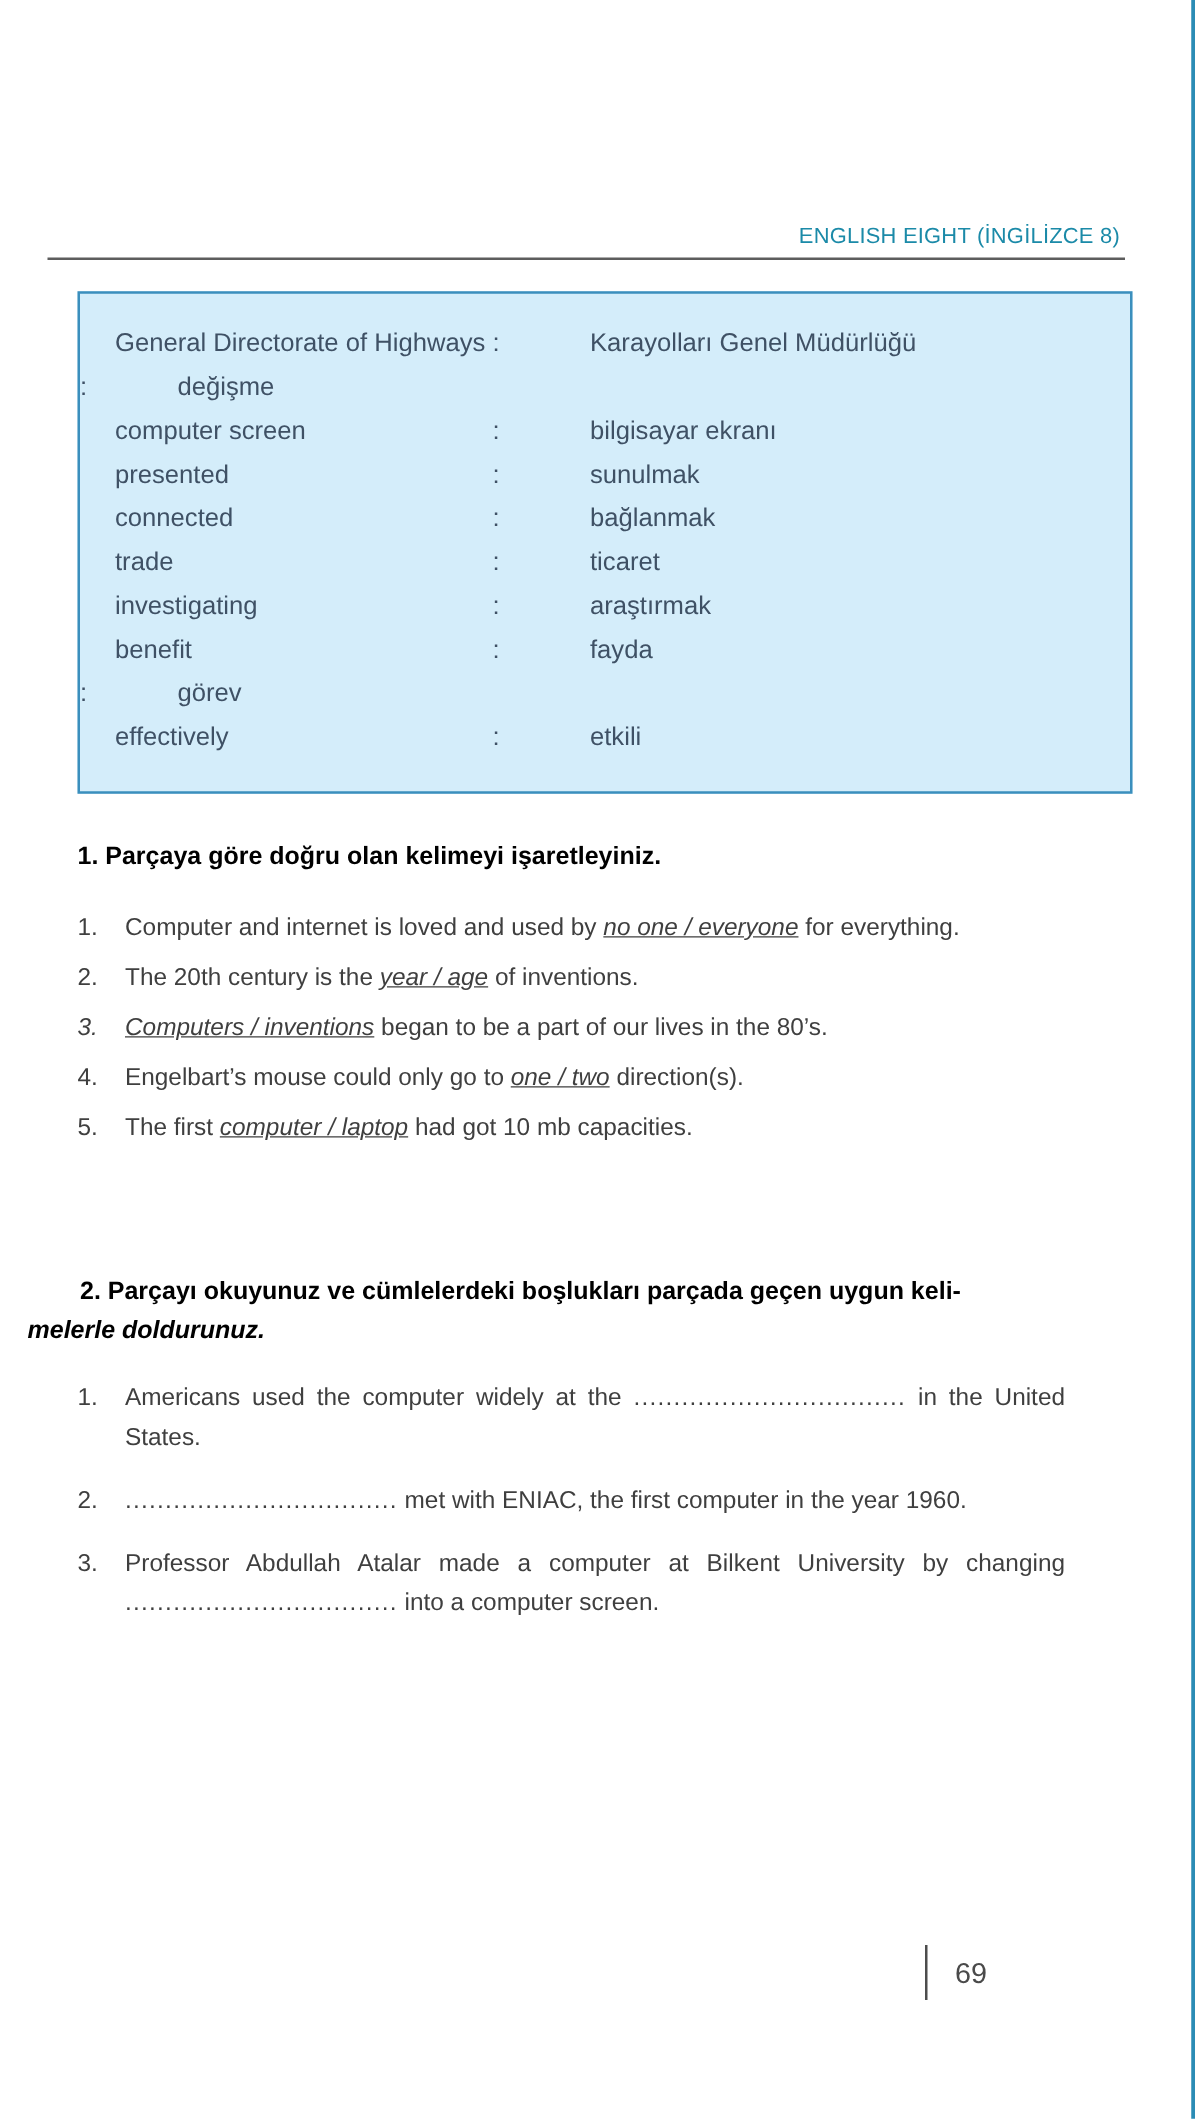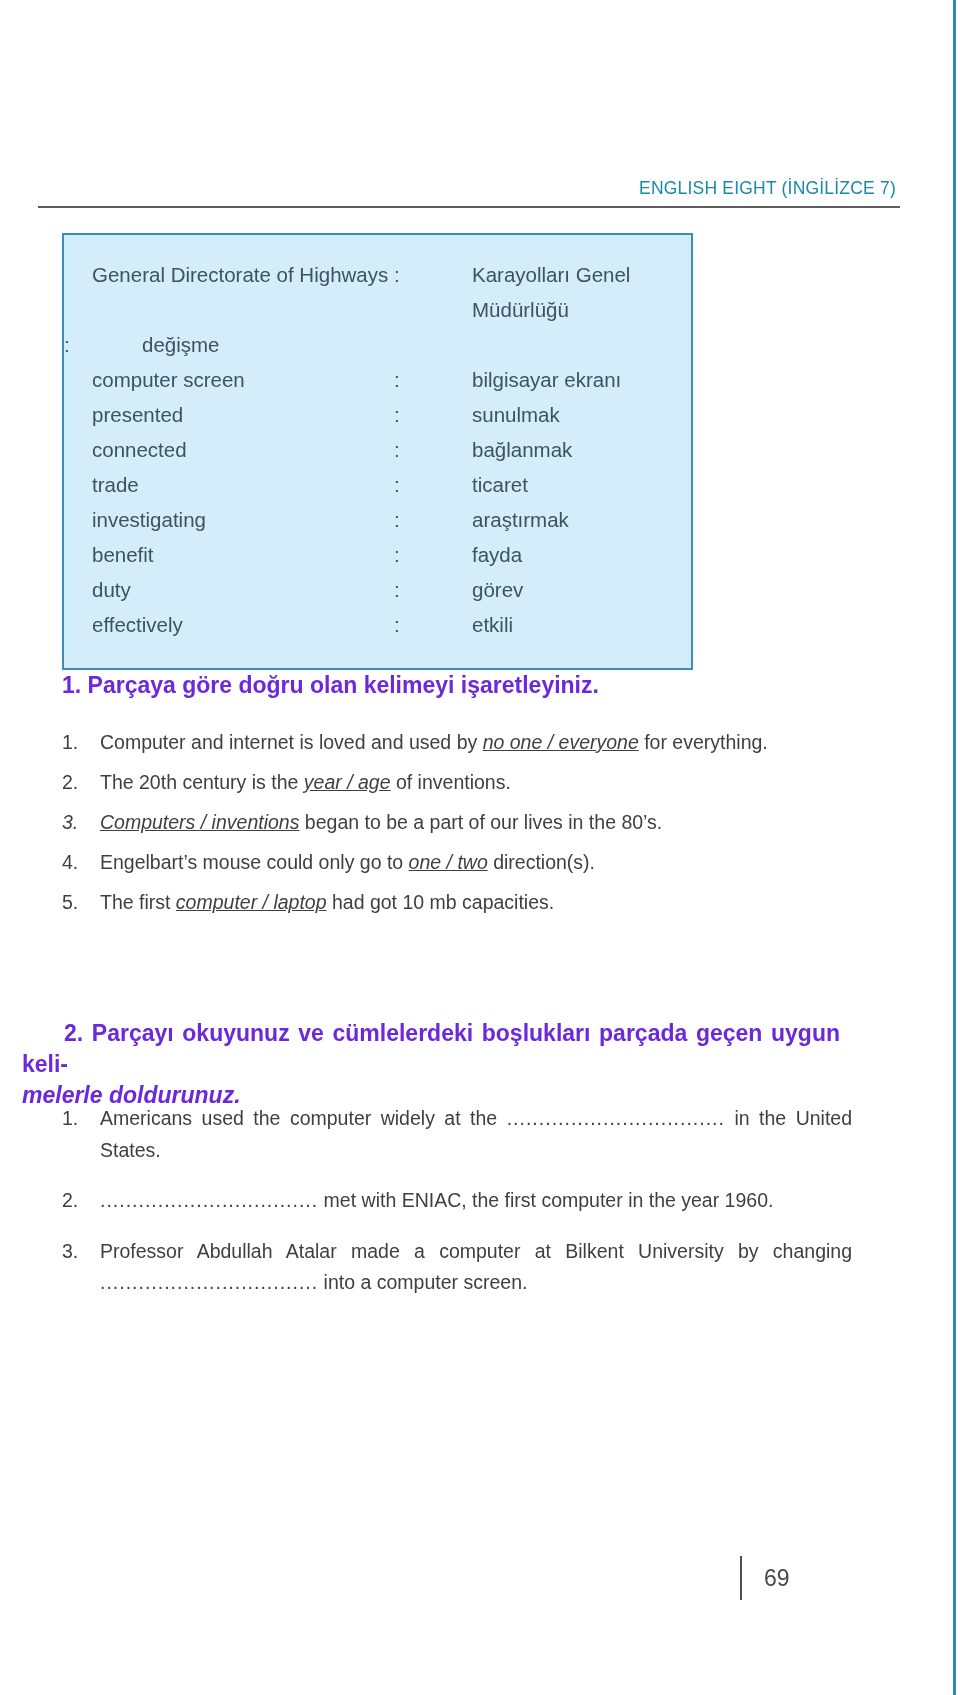--- a/index.html
+++ b/index.html
@@ -46,21 +46,21 @@
     height: 2px;
     background: #5d5d5d;
     width: 100%;
   }
 
   
   .vocab-box {
     position: absolute;
     left: 62px;
     top: 233px;
-    width: 631px;
+    width: 844px;
     box-sizing: border-box;
     background: #d4edfa;
     border: 2px solid #3b8fbd;
     padding: 22px 0 26px 0;
   }
   .vocab-row {
     display: flex;
     align-items: baseline;
     font-size: 20.5px;
     color: #3f5165;
@@ -76,23 +76,23 @@
     text-align: left;
   }
   .vocab-tr {
     flex: 1;
     margin-left: 44px;
   }
 
   
   .ex-heading {
     position: absolute;
-    color: #6d28d9;
+    color: #000000;
     font-weight: bold;
-    font-size: 23px;
+    font-size: 20px;
     line-height: 31px;
   }
   #ex1-heading {
     left: 62px;
     top: 670px;
     width: 800px;
   }
   #ex2-heading {
     left: 22px;
     top: 1018px;
@@ -162,21 +162,21 @@
     font-size: 23px;
     color: #4a4a4a;
   }
 </style>
 </head>
 <body>
 
 <div class="page-edge-rule"></div>
 
 <div class="header">
-  <div class="header-title">ENGLISH EIGHT (İNGİLİZCE 7)</div>
+  <div class="header-title">ENGLISH EIGHT (İNGİLİZCE 8)</div>
   <div class="header-rule"></div>
 </div>
 
 <div class="vocab-box">
 
   <div class="vocab-row">
     <span class="vocab-en">General Directorate of Highways</span>
     <span class="vocab-colon">:</span>
     <span class="vocab-tr">Karayolları Genel Müdürlüğü</span>
   </div>
@@ -216,21 +216,20 @@
     <span class="vocab-tr">araştırmak</span>
   </div>
 
   <div class="vocab-row">
     <span class="vocab-en">benefit</span>
     <span class="vocab-colon">:</span>
     <span class="vocab-tr">fayda</span>
   </div>
 
   <div class="vocab-row">
-    <span class="vocab-en">duty</span>
     <span class="vocab-colon">:</span>
     <span class="vocab-tr">görev</span>
   </div>
 
   <div class="vocab-row">
     <span class="vocab-en">effectively</span>
     <span class="vocab-colon">:</span>
     <span class="vocab-tr">etkili</span>
   </div>
 

